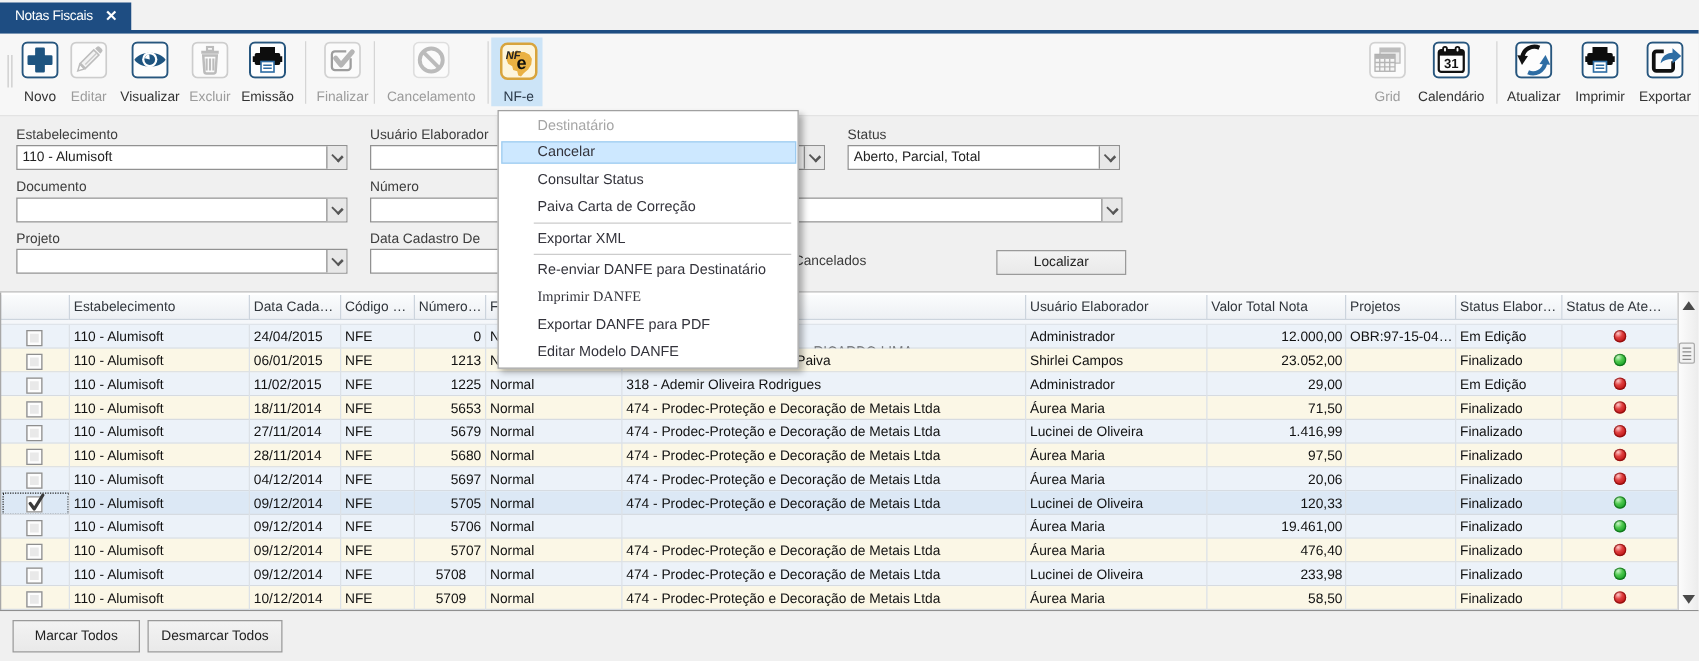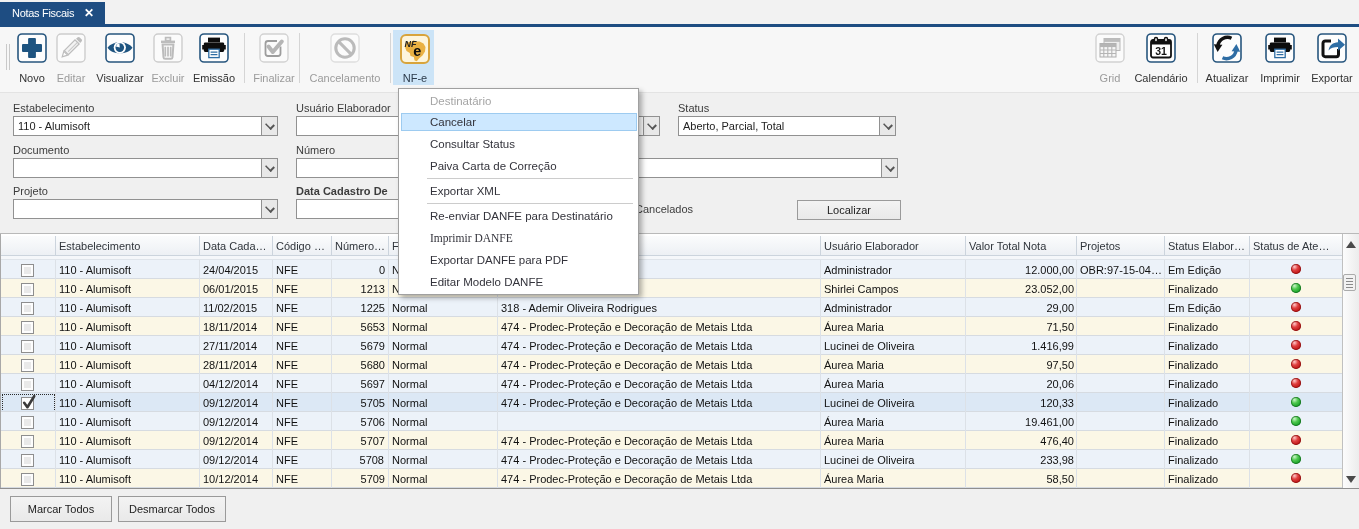--- a/index.html
+++ b/index.html
@@ -213,21 +213,21 @@
 <div class="combo" style="left:13px; top:199px; width:265px;">
     <span class="arr"></span>
   </div>
 
 <div class="flabel" style="left:296px; top:102px;">Usuário Elaborador</div>
 <div class="combo" style="left:296px; top:116px; width:364px;">
     <span class="arr"></span>
   </div>
 <div class="flabel" style="left:296px; top:144px;">Número</div>
 <div class="tinput" style="left:296px; top:158px; width:160px;"></div>
-<div class="flabel" style="left:296px; top:185px;font-weight:bold;">Data Cadastro De</div>
+<div class="flabel" style="left:296px; top:185px;">Data Cadastro De</div>
 <div class="tinput" style="left:296px; top:199px; width:160px;"></div>
 
 <div class="flabel" style="left:678px; top:102px;">Status</div>
 <div class="combo" style="left:678px; top:116px; width:218px;">
     <span class="val">Aberto, Parcial, Total</span>
     <span class="arr"></span>
   </div>
 <div class="combo" style="left:465px; top:158px; width:433px;">
     <span class="arr"></span>
   </div>
@@ -336,20 +336,23 @@
     </div>
 <div class="gcell" style="left:272px; width:59px;">
       <span style="left:4px">NFE</span>
     </div>
 <div class="gcell" style="left:331px; width:57px;">
       <span style="right:3px">1213</span>
     </div>
 <div class="gcell" style="left:388px; width:109px;">
       <span style="left:4px">Normal</span>
     </div>
+<div class="gcell" style="left:497px; width:323px;">
+      <span style="left:140px">Paiva</span>
+    </div>
 <div class="gcell" style="left:820px; width:145px;">
       <span style="left:4px">Shirlei Campos</span>
     </div>
 <div class="gcell" style="left:965px; width:111px;">
       <span style="right:2px">23.052,00</span>
     </div>
 <div class="gcell" style="left:1076px; width:88px;">
       <span style="left:4px"></span>
     </div>
 <div class="gcell" style="left:1164px; width:85px;">
@@ -679,21 +682,21 @@
     </div>
 <div class="gcell" style="left:55px; width:144px;">
       <span style="left:4px">110 - Alumisoft</span>
     </div>
 <div class="gcell" style="left:199px; width:73px;">
       <span style="left:4px">09/12/2014</span>
     </div>
 <div class="gcell" style="left:272px; width:59px;">
       <span style="left:4px">NFE</span>
     </div>
-<div class="gcell" style="left:330px; width:57px;text-decoration:underline;">
+<div class="gcell" style="left:319px; width:57px;text-decoration:underline;">
       <span style="right:3px">5708</span>
     </div>
 <div class="gcell" style="left:388px; width:109px;">
       <span style="left:4px">Normal</span>
     </div>
 <div class="gcell" style="left:497px; width:323px;">
       <span style="left:4px">474 - Prodec-Proteção e Decoração de Metais Ltda</span>
     </div>
 <div class="gcell" style="left:820px; width:145px;">
       <span style="left:4px">Lucinei de Oliveira</span>
@@ -719,21 +722,21 @@
 <div class="gcell" style="left:55px; width:144px;">
       <span style="left:4px">110 - Alumisoft</span>
     </div>
 <div class="gcell" style="left:199px; width:73px;">
       <span style="left:4px">10/12/2014</span>
     </div>
 <div class="gcell" style="left:272px; width:59px;">
       <span style="left:4px">NFE</span>
     </div>
 <div class="gcell" style="left:331px; width:57px;">
-      <span style="right:3px">5709</span>
+      <span style="right:15px">5709</span>
     </div>
 <div class="gcell" style="left:388px; width:109px;">
       <span style="left:4px">Normal</span>
     </div>
 <div class="gcell" style="left:497px; width:323px;">
       <span style="left:4px">474 - Prodec-Proteção e Decoração de Metais Ltda</span>
     </div>
 <div class="gcell" style="left:820px; width:145px;">
       <span style="left:4px">Áurea Maria</span>
     </div>

